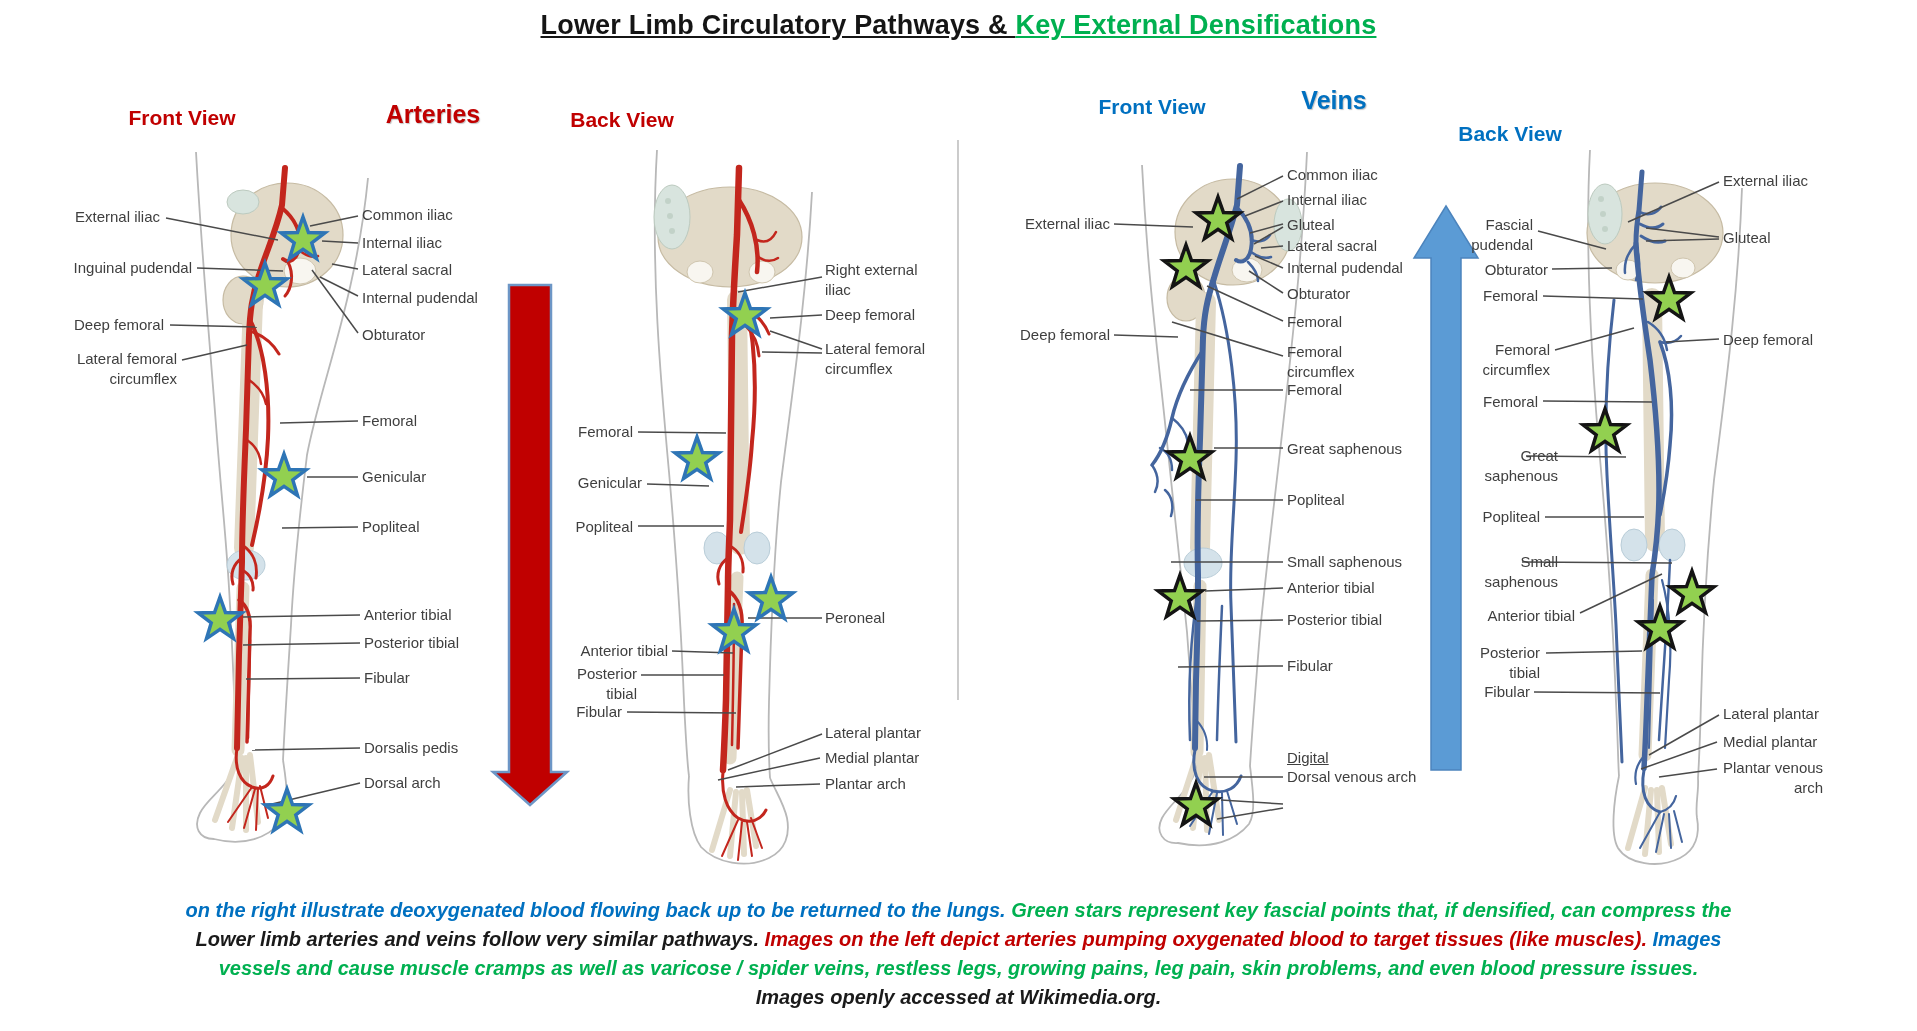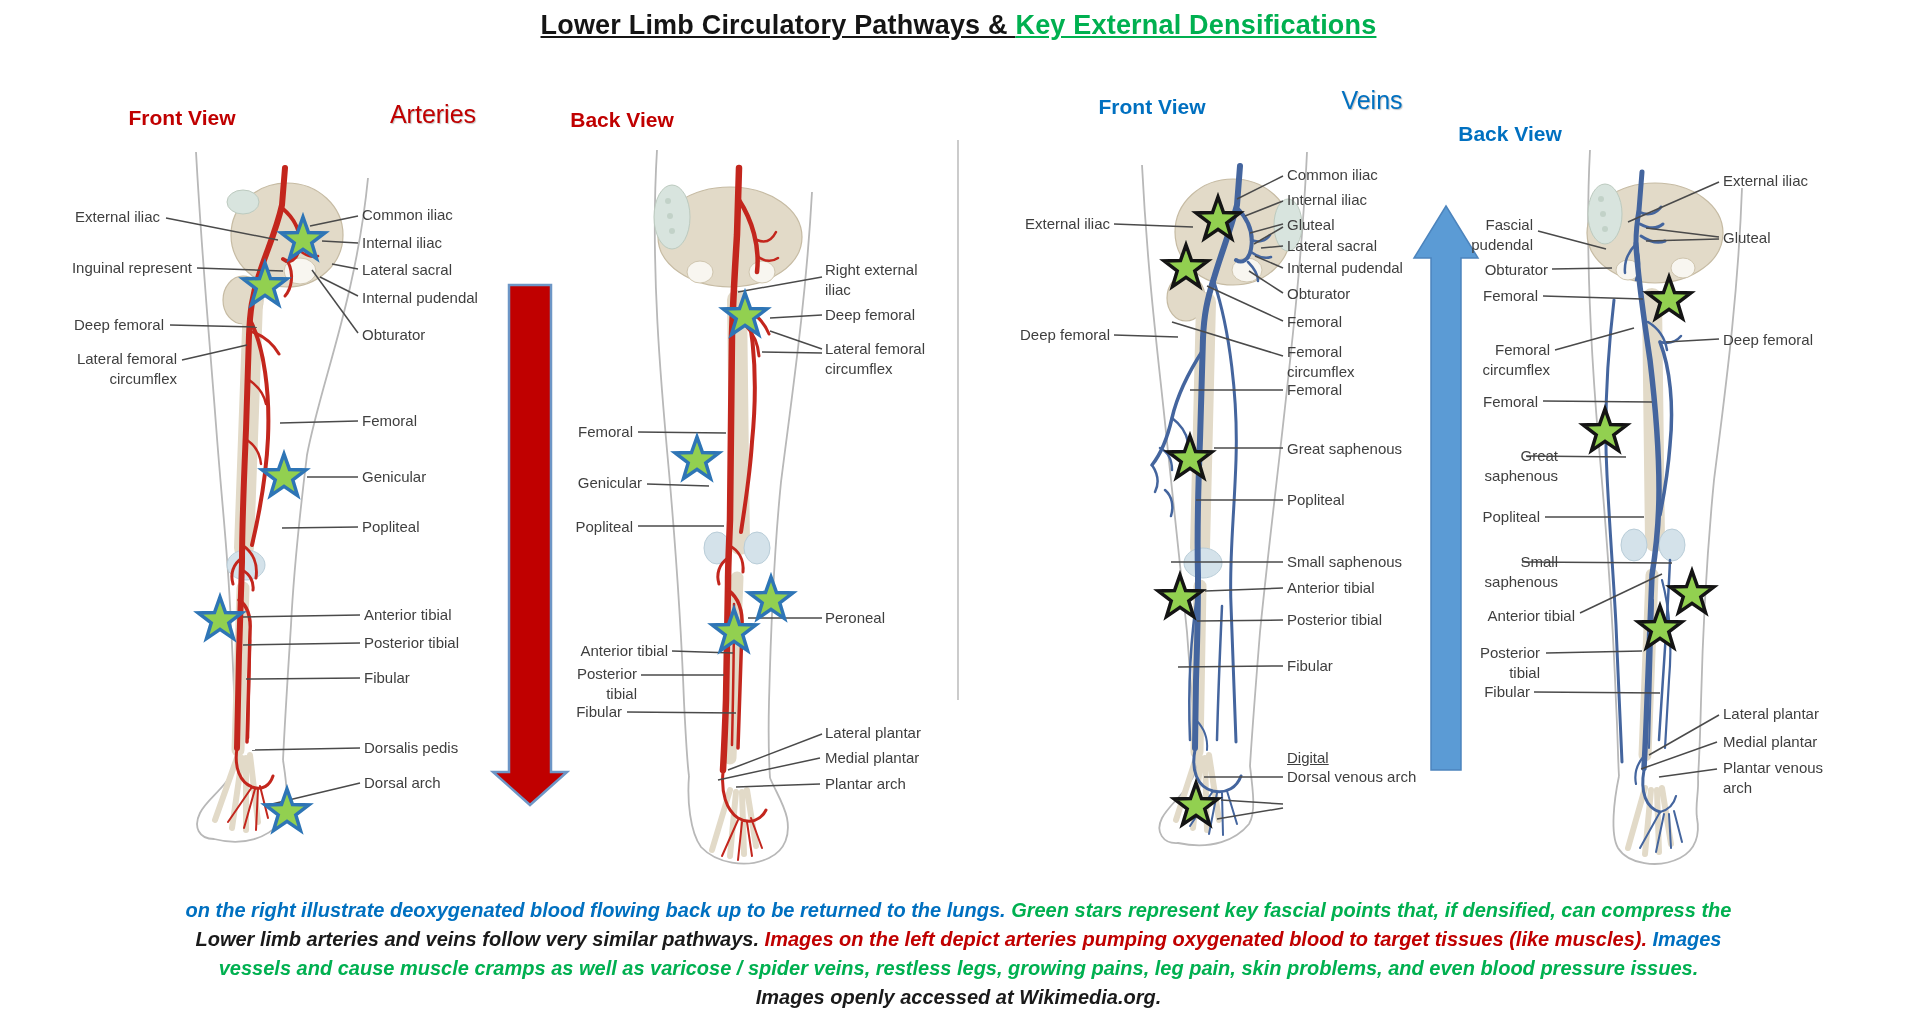--- a/index.html
+++ b/index.html
@@ -8,21 +8,21 @@
   
   #title{position:absolute;top:10px;left:0;width:100%;text-align:center;
          font-size:27px;font-weight:bold;letter-spacing:.2px;}
   #title .t-black{color:#151515;text-decoration:underline;}
   #title .t-green{color:var(--green-header);text-decoration:underline;}
   
   .hdr{position:absolute;transform:translate(-50%,-50%);white-space:nowrap;}
   .hdr.red{color:var(--red-header);}
   .hdr.blue{color:var(--blue-header);}
   .hdr.view{font-size:21px;font-weight:bold;}
-  .hdr.big{font-size:25px;font-weight:normal;text-shadow:1px 1px 1px rgba(120,120,120,.45);}
+  .hdr.big{font-size:25px;font-weight:bold;text-shadow:1px 1px 1px rgba(120,120,120,.45);}
   
   .lbl{position:absolute;font-size:15px;line-height:20px;color:#3f3f3f;
        white-space:pre-line;transform:translateY(-50%);}
   .lbl.r{text-align:right;}
   
   svg.layer{position:absolute;left:0;top:0;}
   .sil{fill:none;stroke:#b8b8b8;stroke-width:1.8px;}
   .bone{fill:#e2dac8;stroke:#c6bba3;stroke-width:1.2px;}
   .boneln{stroke:#e2dac8;fill:none;stroke-linecap:round;}
   .hole{fill:#f8f6f0;stroke:#cfc5ae;stroke-width:1px;}
@@ -43,21 +43,21 @@
 <div id="canvas">
 
   <div id="title">
     <span class="t-black">Lower Limb Circulatory Pathways &amp; </span><span class="t-green">Key External Densifications</span>
   </div>
 
   <div class="hdr red view" style="left:182px;top:118px">Front View</div>
   <div class="hdr red big" style="left:433px;top:114px">Arteries</div>
   <div class="hdr red view" style="left:622px;top:120px">Back View</div>
   <div class="hdr blue view" style="left:1152px;top:107px">Front View</div>
-  <div class="hdr blue big" style="left:1372px;top:100px">Veins</div>
+  <div class="hdr blue big" style="left:1334px;top:100px">Veins</div>
   <div class="hdr blue view" style="left:1510px;top:134px">Back View</div>
 
   <svg class="layer" width="1917" height="1031" viewBox="0 0 1917 1031">
 
     <line id="divider" x1="958" y1="140" x2="958" y2="700"></line>
 
     <g>
       <path class="sil" d="M196,152 C202,260 210,345 216,425 C222,505 227,545 230,605 C233,660 235,715 237,762"></path>
       <path class="sil" d="M368,178 C356,300 320,385 307,455 C299,520 294,565 291,625 C288,672 285,718 283,760"></path>
       <path class="sil" d="M237,762 C228,788 208,797 200,813 C193,827 199,839 214,839 C245,847 268,837 281,822 C290,810 287,786 283,760"></path>
@@ -260,21 +260,21 @@
       <line x1="1717" y1="742" x2="1641" y2="769" class="leader"></line>
       <line x1="1717" y1="769" x2="1659" y2="777" class="leader"></line>
       <polygon points="1669.0,277.0 1674.5,292.5 1690.9,292.9 1677.8,302.9 1682.5,318.6 1669.0,309.3 1655.5,318.6 1660.2,302.9 1647.1,292.9 1663.5,292.5" fill="#92d050" stroke="#141414" stroke-width="3.5" stroke-linejoin="miter"></polygon>
       <polygon points="1605.0,409.0 1610.5,424.5 1626.9,424.9 1613.8,434.9 1618.5,450.6 1605.0,441.3 1591.5,450.6 1596.2,434.9 1583.1,424.9 1599.5,424.5" fill="#92d050" stroke="#141414" stroke-width="3.5" stroke-linejoin="miter"></polygon>
       <polygon points="1692.0,571.0 1697.5,586.5 1713.9,586.9 1700.8,596.9 1705.5,612.6 1692.0,603.3 1678.5,612.6 1683.2,596.9 1670.1,586.9 1686.5,586.5" fill="#92d050" stroke="#141414" stroke-width="3.5" stroke-linejoin="miter"></polygon>
       <polygon points="1660.0,606.0 1665.5,621.5 1681.9,621.9 1668.8,631.9 1673.5,647.6 1660.0,638.3 1646.5,647.6 1651.2,631.9 1638.1,621.9 1654.5,621.5" fill="#92d050" stroke="#141414" stroke-width="3.5" stroke-linejoin="miter"></polygon>
     </svg>
 
   <div id="labels">
       <div class="lbl r" style="top: 217px; right: 1757px;">External iliac</div>
-      <div class="lbl r" style="top: 268px; right: 1725px;">Inguinal represent</div>
+      <div class="lbl r" style="top: 268px; right: 1725px;">Inguinal pudendal</div>
       <div class="lbl r" style="top: 325px; right: 1753px;">Deep femoral</div>
       <div class="lbl r" style="top: 369px; right: 1740px;">Lateral femoral
 circumflex</div>
       <div class="lbl" style="top: 215px; left: 362px;">Common iliac</div>
       <div class="lbl" style="top: 243px; left: 362px;">Internal iliac</div>
       <div class="lbl" style="top: 270px; left: 362px;">Lateral sacral</div>
       <div class="lbl" style="top: 298px; left: 362px;">Internal pudendal</div>
       <div class="lbl" style="top: 335px; left: 362px;">Obturator</div>
       <div class="lbl" style="top: 421px; left: 362px;">Femoral</div>
       <div class="lbl" style="top: 477px; left: 362px;">Genicular</div>
@@ -334,21 +334,21 @@
 saphenous</div>
       <div class="lbl r" style="top: 616px; right: 342px;">Anterior tibial</div>
       <div class="lbl r" style="top: 663px; right: 377px;">Posterior
 tibial</div>
       <div class="lbl r" style="top: 692px; right: 387px;">Fibular</div>
       <div class="lbl" style="top: 181px; left: 1723px;">External iliac</div>
       <div class="lbl" style="top: 238px; left: 1723px;">Gluteal</div>
       <div class="lbl" style="top: 340px; left: 1723px;">Deep femoral</div>
       <div class="lbl" style="top: 714px; left: 1723px;">Lateral plantar</div>
       <div class="lbl" style="top: 742px; left: 1723px;">Medial plantar</div>
-      <div class="lbl" style="top: 778px; left: 1723px;">Plantar venous
+      <div class="lbl" style="top: 778px; left: 1723px; text-align: right;">Plantar venous
 arch</div>
     </div>
 
   <div id="footer">
       <div class="fl"><span style="color: rgb(0, 112, 192);">on the right illustrate deoxygenated blood flowing back up to be returned to the lungs.  </span><span style="color: rgb(0, 176, 80);">Green stars represent key fascial points that, if densified, can compress the</span></div>
       <div class="fl"><span style="color: rgb(26, 26, 26);">Lower limb arteries and veins follow very similar pathways.  </span><span style="color: rgb(192, 0, 0);">Images on the left depict arteries pumping oxygenated blood to target tissues (like muscles).  </span><span style="color: rgb(0, 112, 192);">Images</span></div>
       <div class="fl"><span style="color: rgb(0, 176, 80);">vessels and cause muscle cramps as well as varicose / spider veins, restless legs, growing pains, leg pain, skin problems, and even blood pressure issues.</span></div>
       <div class="fl"><span style="color: rgb(26, 26, 26);">Images openly accessed at Wikimedia.org.</span></div>
     </div>
 </div>

